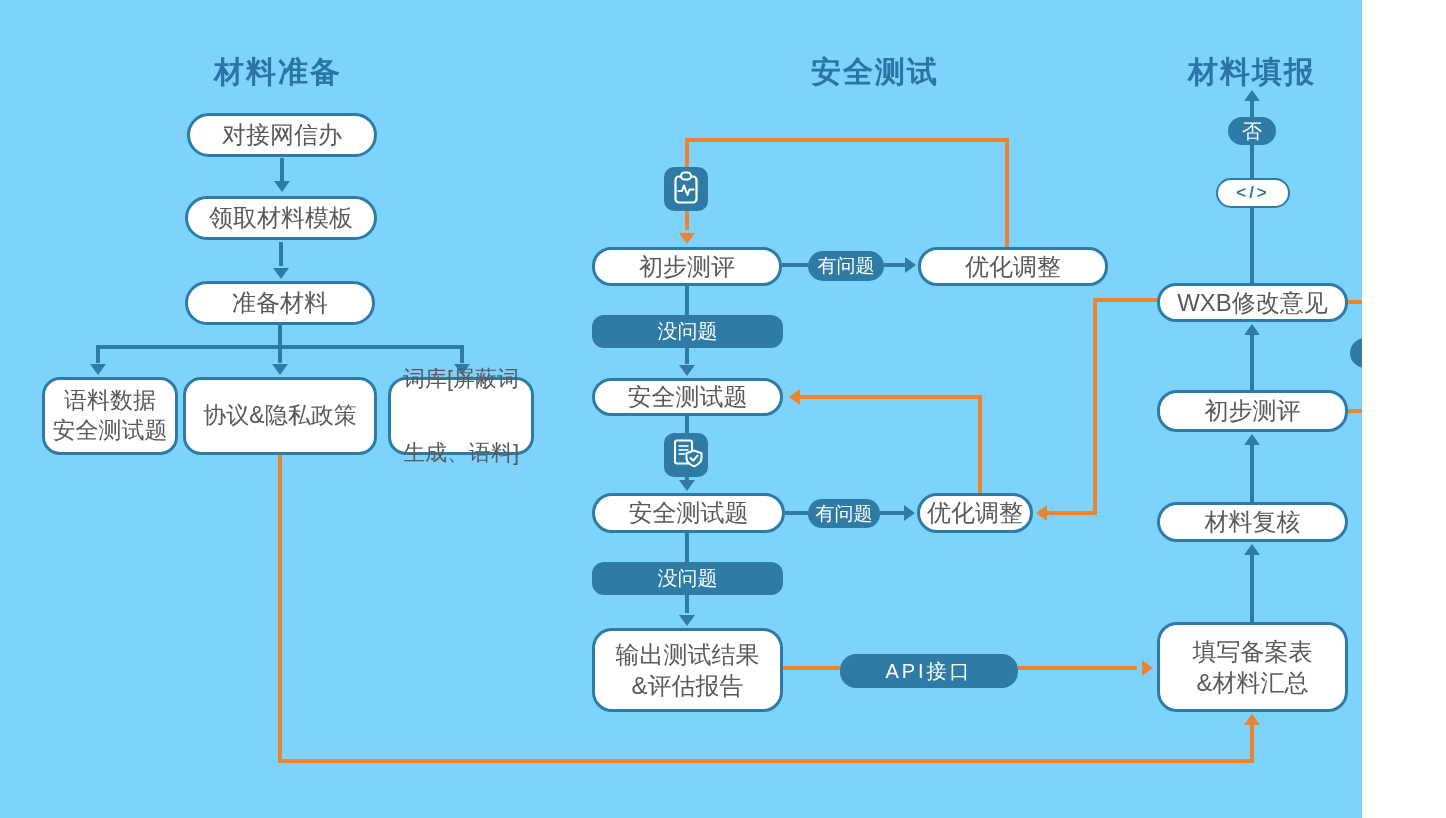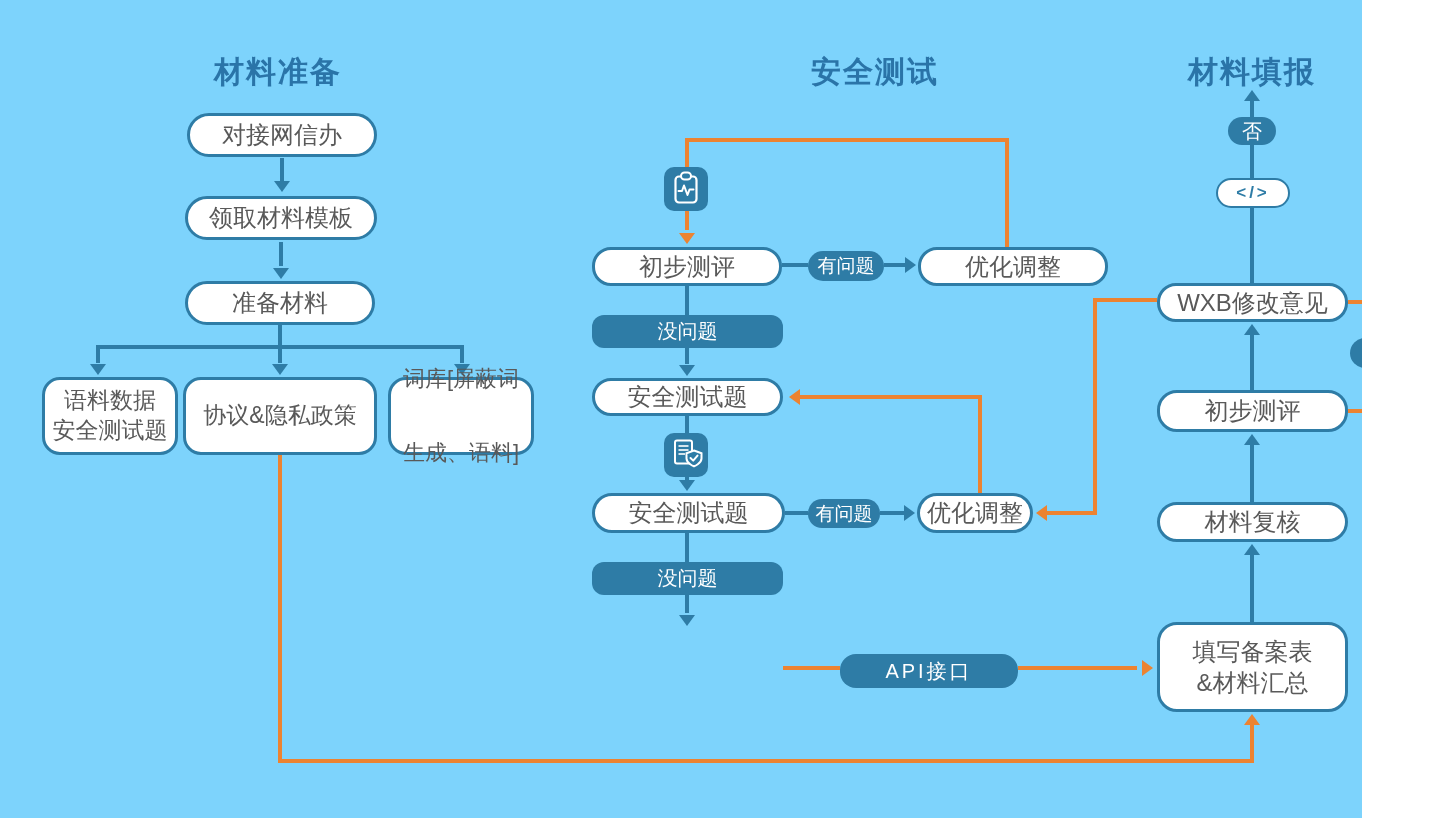--- a/index.html
+++ b/index.html
@@ -115,20 +115,24 @@
   <div class="pill" style="left:808px;top:499px;width:72px;height:29px;border-radius:14px;">有问题</div>
   <div class="ln" style="left:880px;top:511px;width:24px;height:4px;"></div>
   <div class="arr arr-r" style="left:904px;top:505px;"></div>
   <div class="box" style="left:917px;top:493px;width:116px;height:40px;border-radius:20px;">优化调整</div>
 
   <div class="ln" style="left:685px;top:533px;width:4px;height:29px;"></div>
   <div class="pill" style="left:592px;top:562px;width:191px;height:33px;border-radius:12px;font-size:20px;">没问题</div>
   <div class="ln" style="left:685px;top:595px;width:4px;height:18px;"></div>
   <div class="arr arr-d" style="left:679px;top:615px;"></div>
 
+  <div class="box" style="left:592px;top:628px;width:191px;height:84px;border-radius:20px;">
+    <span>输出测试结果</span>
+    <span>&amp;评估报告</span>
+  </div>
   <div class="ln o" style="left:783px;top:666px;width:57px;height:4px;"></div>
   <div class="pill" style="left:840px;top:654px;width:178px;height:34px;border-radius:16px;font-size:20px;letter-spacing:3px;">API接口</div>
   <div class="ln o" style="left:1018px;top:666px;width:119px;height:4px;"></div>
   <div class="arr arr-r o" style="left:1142px;top:660px;"></div>
 
   <div class="ln o" style="left:1097px;top:298px;width:60px;height:4px;"></div>
   <div class="ln o" style="left:1093px;top:298px;width:4px;height:217px;"></div>
   <div class="ln o" style="left:1047px;top:511px;width:46px;height:4px;"></div>
   <div class="arr arr-l o" style="left:1036px;top:505px;"></div>
 

